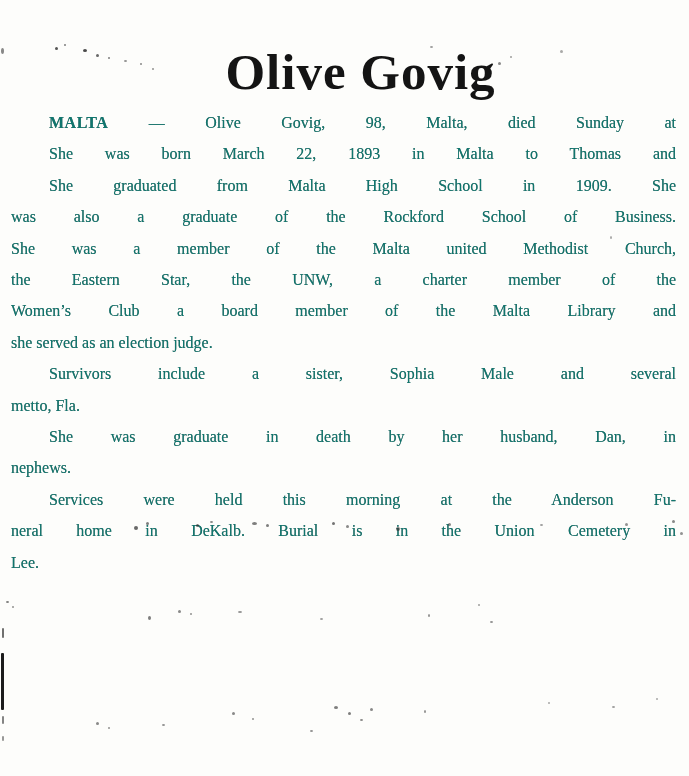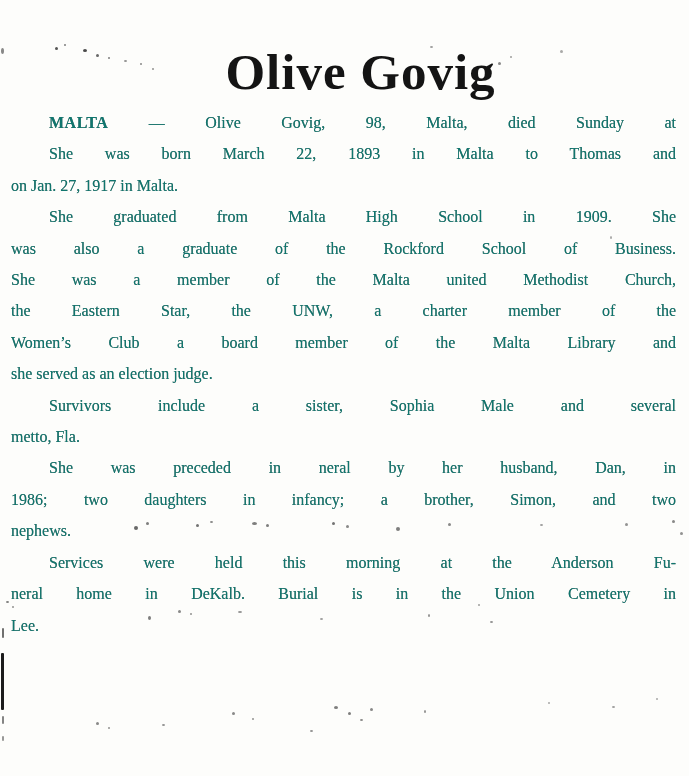--- a/index.html
+++ b/index.html
@@ -86,34 +86,32 @@
 
 <div class="scan">
 
   <h1 class="title">Olive Govig</h1>
 
   <div class="body-col">
 
     <div class="ln first"><span class="dateline">MALTA</span><span> — Olive Govig, 98, Malta, died Sunday at</span></div>
 
     <div class="ln first">She was born March 22, 1893 in Malta to Thomas and</div>
-    <div class="ln last">on Jan. 27, 1917 in Malta.</div>
 
     <div class="ln first">She graduated from Malta High School in 1909. She</div>
     <div class="ln">was also a graduate of the Rockford School of Business.</div>
     <div class="ln">She was a member of the Malta united Methodist Church,</div>
     <div class="ln">the Eastern Star, the UNW, a charter member of the</div>
     <div class="ln">Women’s Club a board member of the Malta Library and</div>
     <div class="ln last">she served as an election judge.</div>
 
     <div class="ln first">Survivors include a sister, Sophia Male and several</div>
     <div class="ln last">metto, Fla.</div>
 
-    <div class="ln first">She was preceded in neral by her husband, Dan, in</div>
-    <div class="ln">1986; two daughters in infancy; a brother, Simon, and two</div>
+    <div class="ln first">She was graduate in death by her husband, Dan, in</div>
     <div class="ln last">nephews.</div>
 
     <div class="ln first">Services were held this morning at the Anderson Fu-</div>
     <div class="ln">neral home in DeKalb. Burial is in the Union Cemetery in</div>
     <div class="ln last">Lee.</div>
   </div>
 
   <div class="noise">
 
     <i class="speck" style="left:1px;  top:48px;  width:3px; height:6px; opacity:.55"></i>

